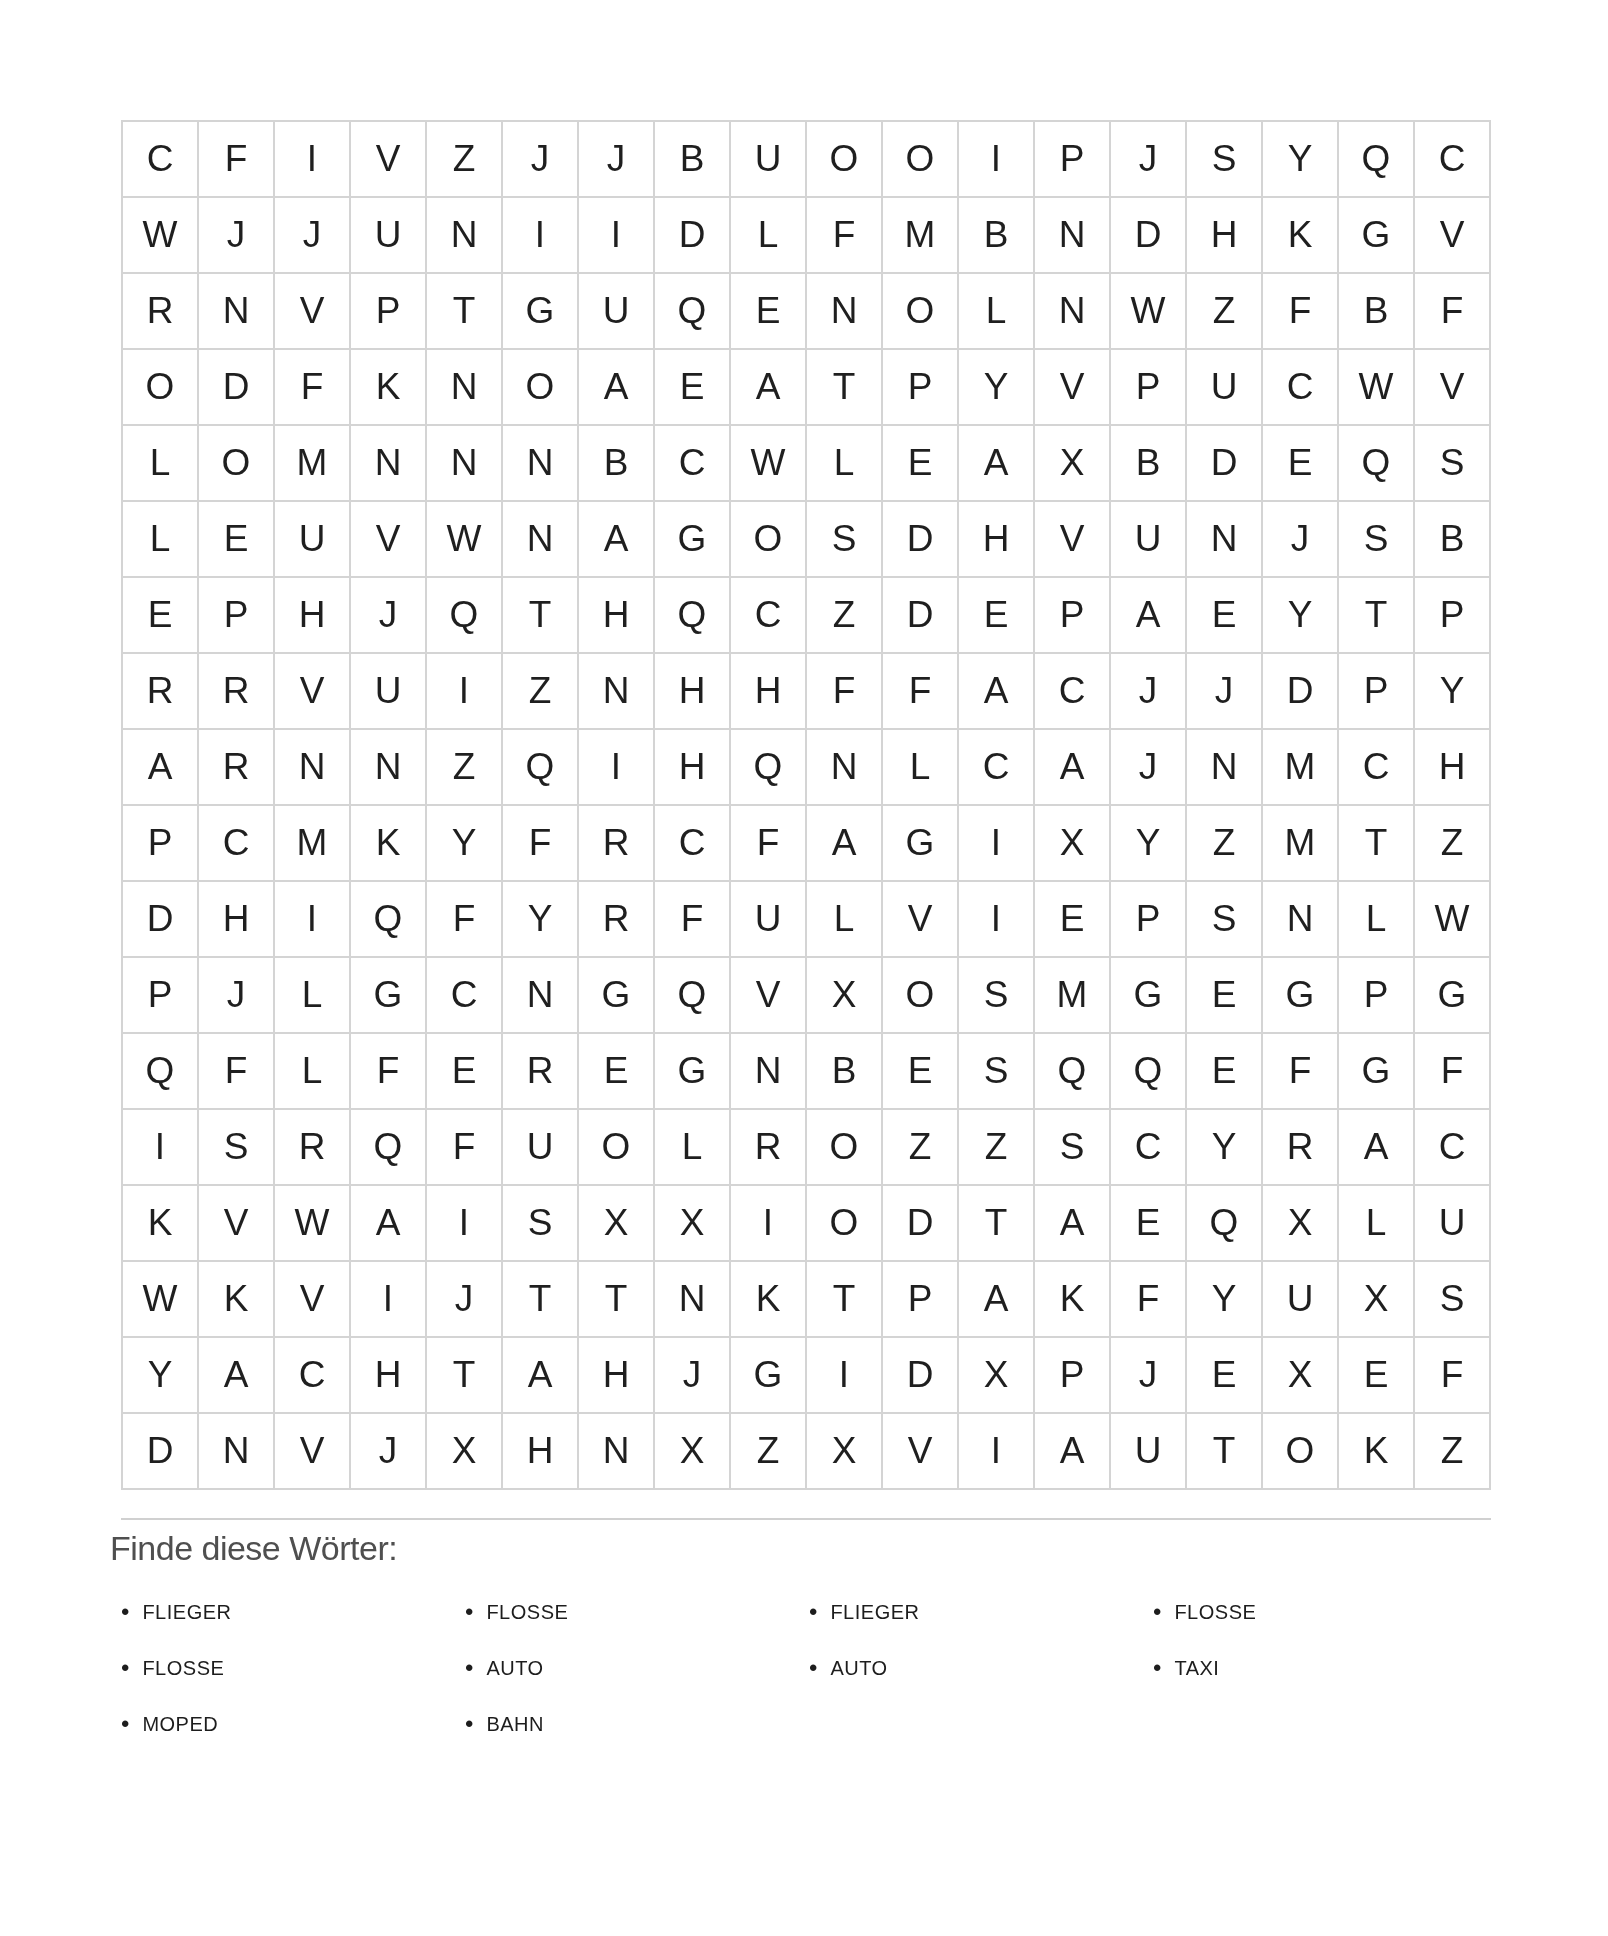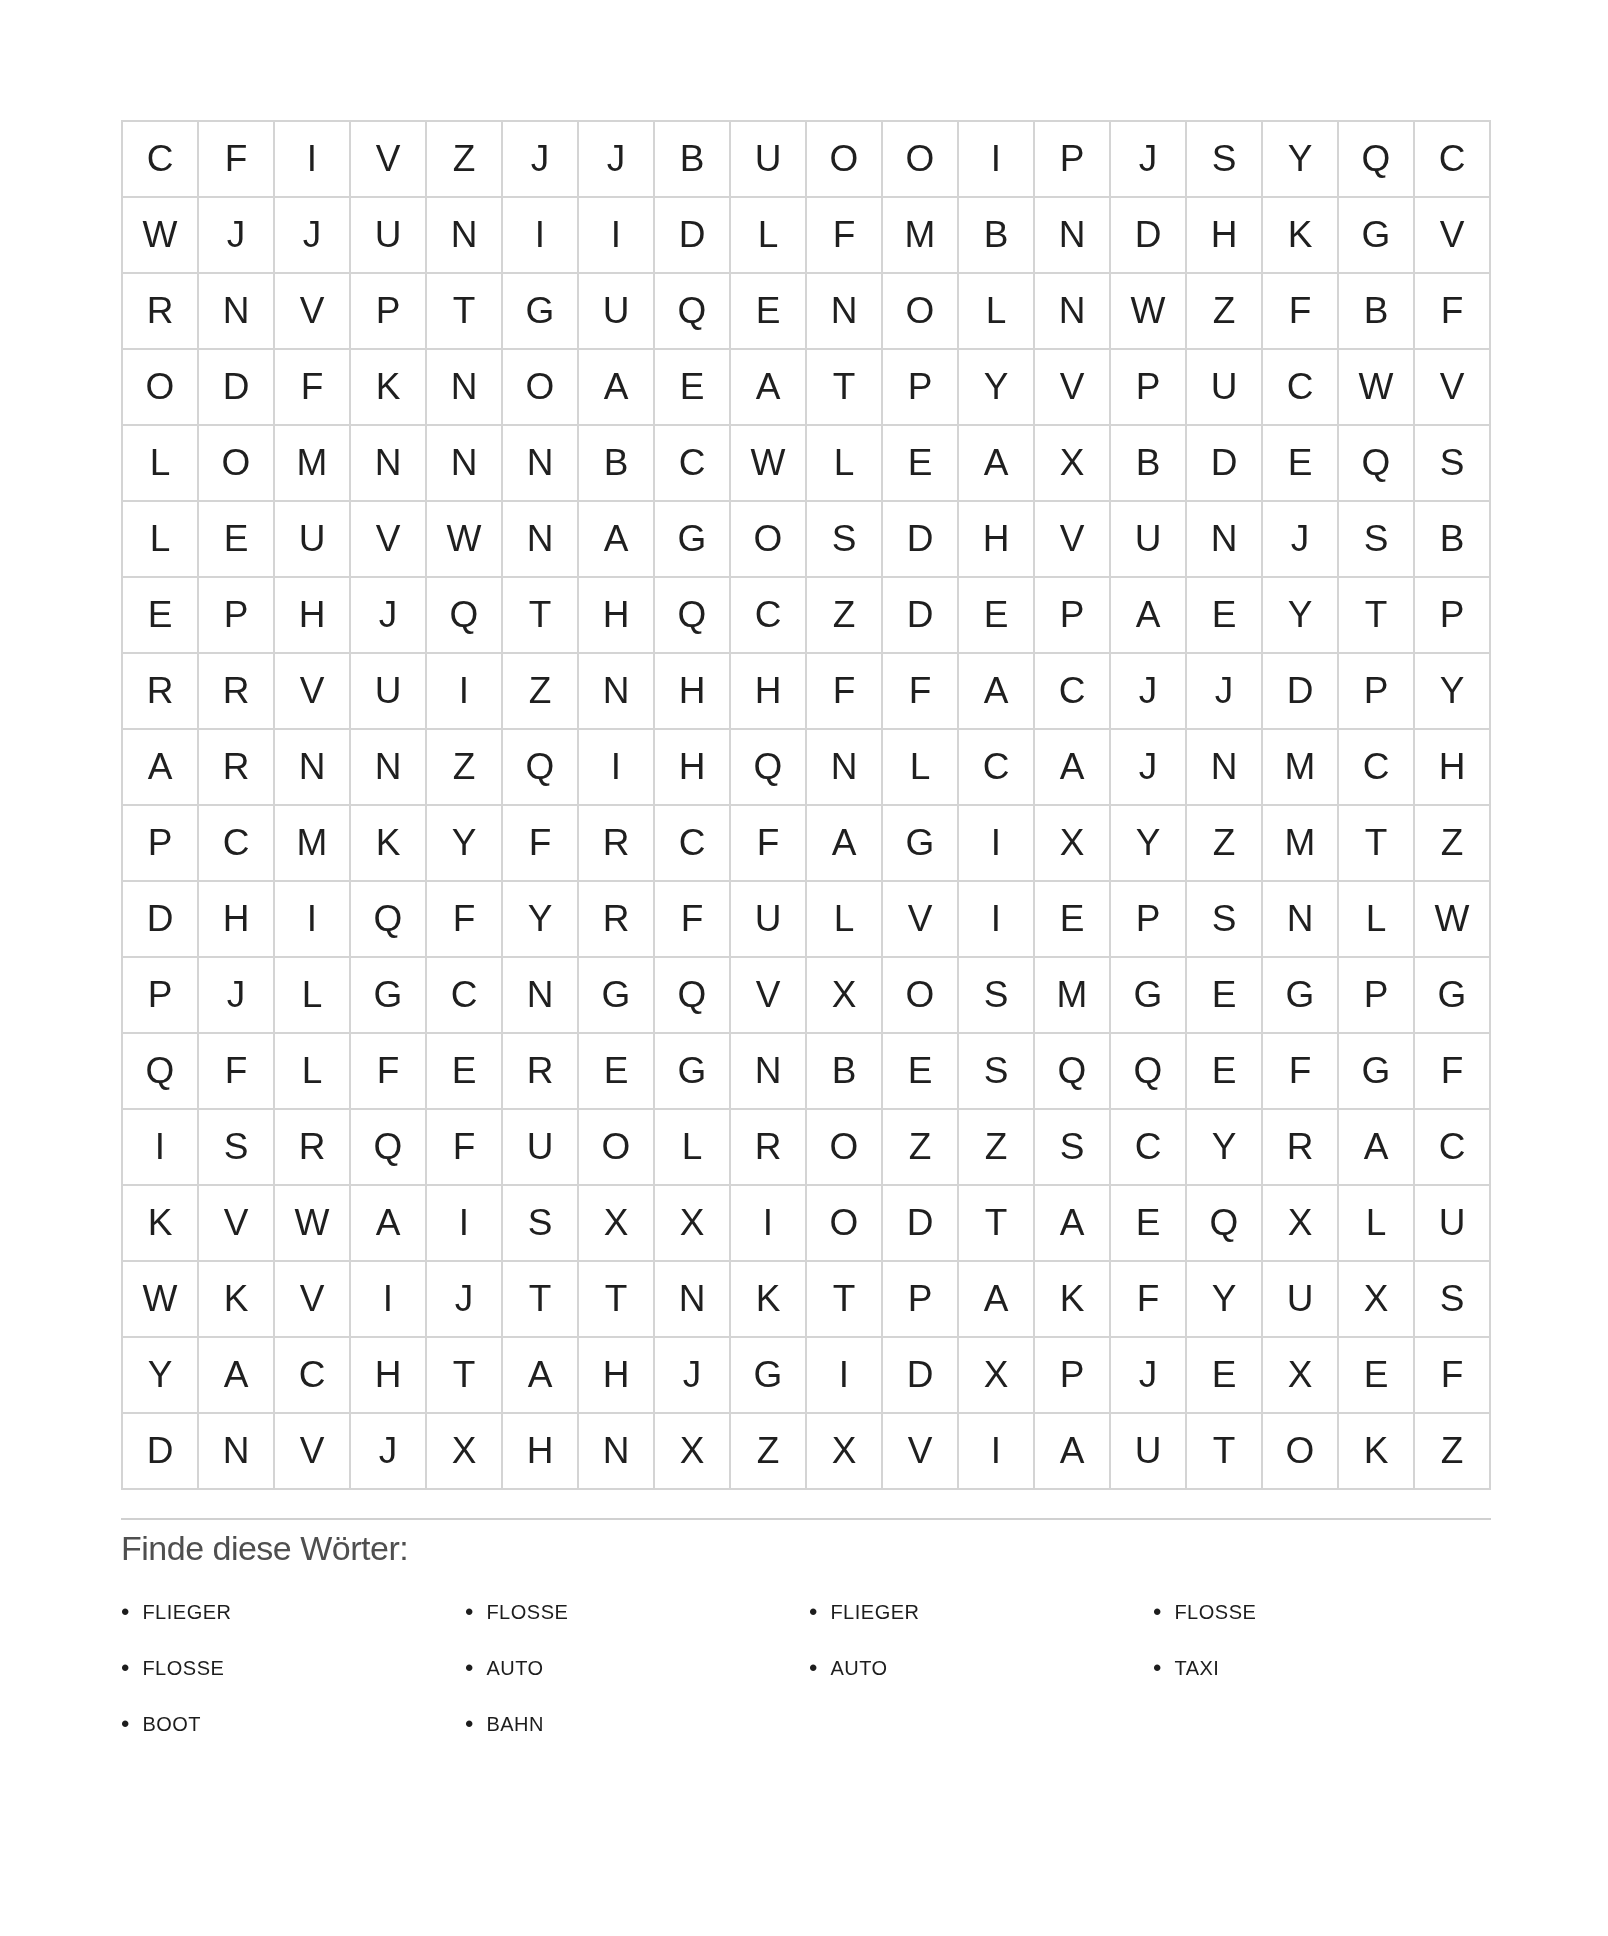--- a/index.html
+++ b/index.html
@@ -41,21 +41,21 @@
   .divider {
     position: absolute;
     left: 121px;
     top: 1518px;
     width: 1370px;
     height: 0;
     border-top: 2px solid #d0d0d0;
   }
   .word-list-heading {
     position: absolute;
-    left: 121px;
+    left: 110px;
     top: 1531px;
     font-size: 34px;
     line-height: 1;
     color: #4f4f4f;
     letter-spacing: -0.5px;
   }
   .word-list {
     position: absolute;
     left: 121px;
     top: 1584px;
@@ -446,21 +446,21 @@
       <div class="word-item">
         <span class="bullet">•</span>
         <span class="word">AUTO</span>
       </div>
       <div class="word-item">
         <span class="bullet">•</span>
         <span class="word">TAXI</span>
       </div>
       <div class="word-item">
         <span class="bullet">•</span>
-        <span class="word">BOOT</span>
+        <span class="word">MOPED</span>
       </div>
       <div class="word-item">
         <span class="bullet">•</span>
         <span class="word">BAHN</span>
       </div>
     </div>
 
 </div>
 
 </body></html>

